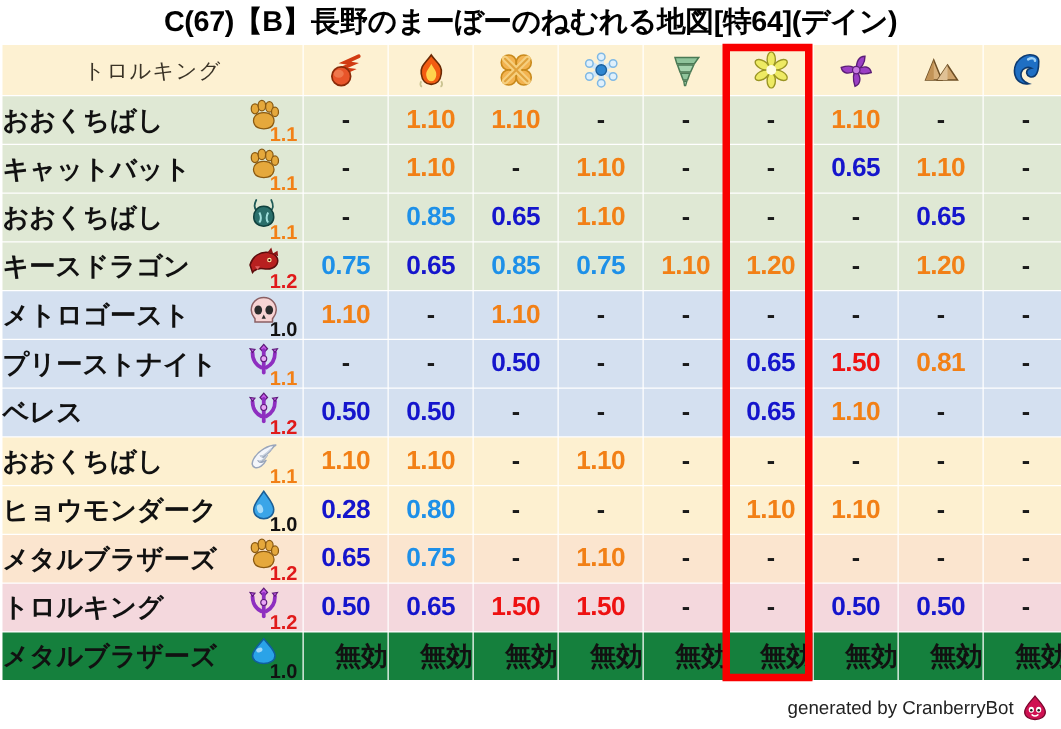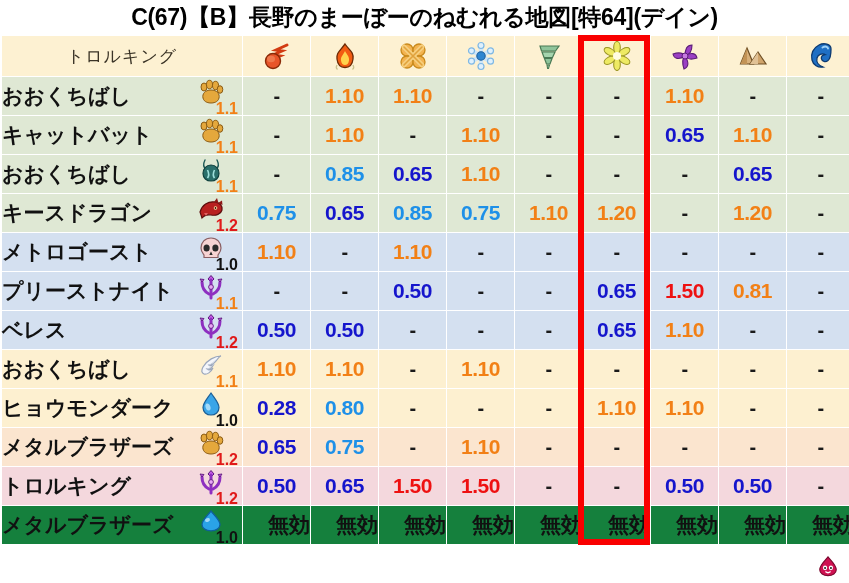--- a/index.html
+++ b/index.html
@@ -465,20 +465,21 @@
           <td class="v nullify" style="color: rgb(17, 17, 17);">無効</td>
           <td class="v nullify" style="color: rgb(17, 17, 17);">無効</td>
           <td class="v nullify" style="color: rgb(17, 17, 17);">無効</td>
         </tr>
       </tbody>
   </table>
 
   <div class="redbox"></div>
 
   <div class="footer">
+    <span>generated by CranberryBot</span>
     <span class="slime">
       <svg viewBox="0 0 24 24" width="22" height="22">
         <path d="M12 2 C15 6 21 11 21 16 C21 20 17 22.5 12 22.5 C7 22.5 3 20 3 16 C3 11 9 6 12 2 Z" fill="#cf1152" stroke="#7a0a2f" stroke-width="1.2"></path>
         <ellipse cx="8.8" cy="14" rx="2.3" ry="2.6" fill="#fff"></ellipse>
         <ellipse cx="15.2" cy="14" rx="2.3" ry="2.6" fill="#fff"></ellipse>
         <circle cx="8.8" cy="14.3" r="1.1" fill="#1a1a1a"></circle>
         <circle cx="15.2" cy="14.3" r="1.1" fill="#1a1a1a"></circle>
         <path d="M9.5 18.4 Q12 20.4 14.5 18.4" stroke="#fff" stroke-width="1.4" fill="none" stroke-linecap="round"></path>
       </svg>
     </span>

